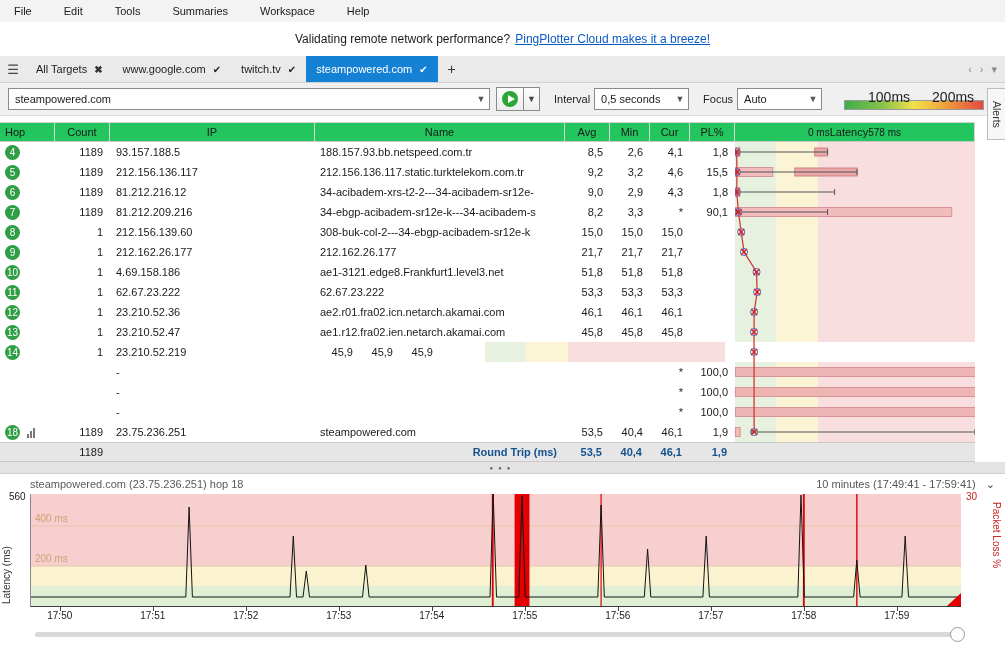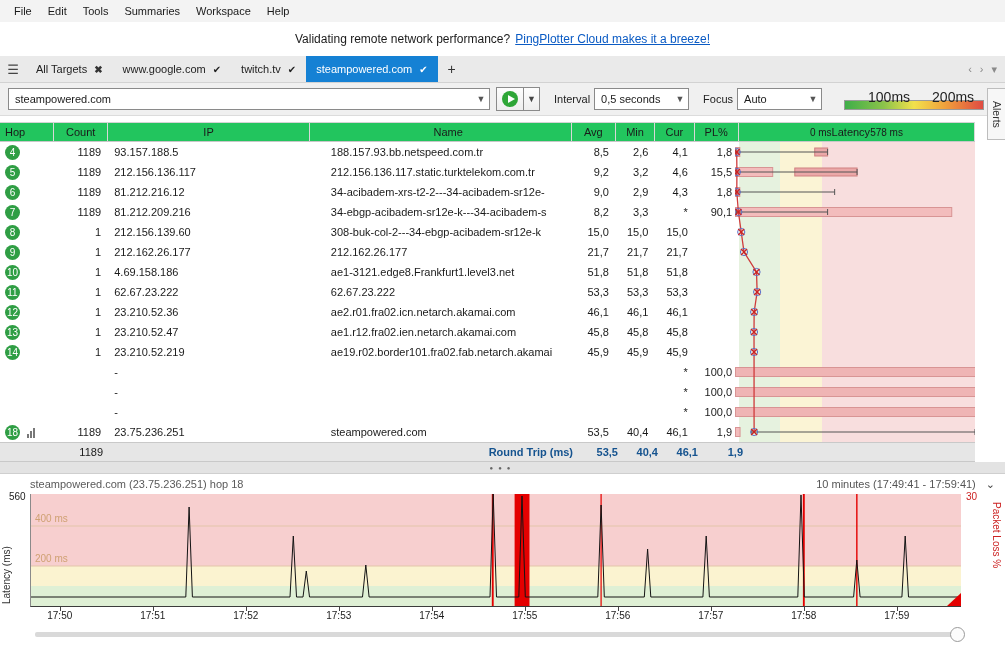--- a/index.html
+++ b/index.html
@@ -1,20 +1,20 @@
 <!DOCTYPE html>
 <html><head>
 <meta charset="utf-8">
 <style>
   html,body{margin:0;padding:0;}
   body{font-family:"Liberation Sans",sans-serif;font-size:11px;color:#1a1a1a;background:#fff;}
   .app{position:relative;width:1005px;height:648px;overflow:hidden;background:#fff;}
 
   
-  .menubar{height:22px;background:#f3f3f3;display:flex;align-items:center;padding-left:6px;}
+  .menubar{height:22px;background:#f3f3f3;display:flex;align-items:center;padding-left:6px;gap:16px;}
   .menu-item{padding:3px 8px;cursor:default;}
 
   
   .banner{height:34px;display:flex;align-items:center;justify-content:center;background:#fff;font-size:12px;gap:5px;}
   .banner-link{color:#0b5bc4;text-decoration:underline;cursor:pointer;}
 
   
   .tabbar{height:26px;background:#eaeaea;display:flex;align-items:stretch;border-bottom:1px solid #d2d2d2;}
   .list-icon{width:26px;display:flex;align-items:center;justify-content:center;color:#444;font-size:13px;}
   .tab{display:flex;align-items:center;gap:7px;padding:0 10px;color:#222;cursor:default;}
@@ -49,21 +49,21 @@
 
   
   .grid{margin-top:6px;width:975px;position:relative;}
   .grid-header{display:flex;height:20px;background:#22c55e;border-top:1px solid #d4d4d4;border-bottom:1px solid #c8c8c8;box-sizing:border-box;align-items:center;}
   .grid-header .cell{border-right:1px solid #d8d8d8;height:100%;display:flex;align-items:center;justify-content:center;box-sizing:border-box;}
   .grid-header .c-hop{justify-content:flex-start;padding-left:5px;}
   .cell{white-space:nowrap;overflow:hidden;}
   .c-hop{width:55px;display:flex;align-items:center;}
   .c-count{width:55px;}
   .c-ip{width:205px;}
-  .c-name{width:250px;margin-left:16px;}
+  .c-name{width:250px;}
   .c-avg{width:45px;} .c-min{width:40px;} .c-cur{width:40px;} .c-pl{width:45px;}
   .c-graph{width:240px;position:relative;}
   .num{text-align:right;padding-right:7px;box-sizing:border-box;}
   .grid-body{position:relative;}
   .grid-row{display:flex;height:20px;align-items:center;}
   .grid-row .c-ip{padding-left:6px;box-sizing:border-box;}
   .grid-row .c-name{padding-left:5px;box-sizing:border-box;}
   .grid-row .c-graph{height:20px;background:linear-gradient(to right,#e6f2df 0px,#e6f2df 41px,#fbf4d5 41px,#fbf4d5 83px,#f8dede 83px,#f8dede 240px);}
   .hop-badge{width:15px;height:15px;border-radius:50%;background:#2f9e44;color:#fff;display:inline-flex;align-items:center;justify-content:center;font-size:10px;margin-left:5px;flex:none;}
   .mini-bars{display:inline-flex;align-items:flex-end;gap:1px;margin-left:7px;height:11px;}
@@ -321,21 +321,20 @@
           <div class="cell c-cur num">45,8</div>
           <div class="cell c-pl num"></div>
           <div class="cell c-graph"></div>
         </div>
         <div class="grid-row">
           <div class="cell c-hop">
             <span class="hop-badge">14</span>
           </div>
           <div class="cell c-count num">1</div>
           <div class="cell c-ip">23.210.52.219</div>
-          <div class="cell c-name">ae19.r02.border101.fra02.fab.netarch.akamai</div>
           <div class="cell c-avg num">45,9</div>
           <div class="cell c-min num">45,9</div>
           <div class="cell c-cur num">45,9</div>
           <div class="cell c-pl num"></div>
           <div class="cell c-graph"></div>
         </div>
         <div class="grid-row">
           <div class="cell c-hop"></div>
           <div class="cell c-count num"></div>
           <div class="cell c-ip">-</div>

